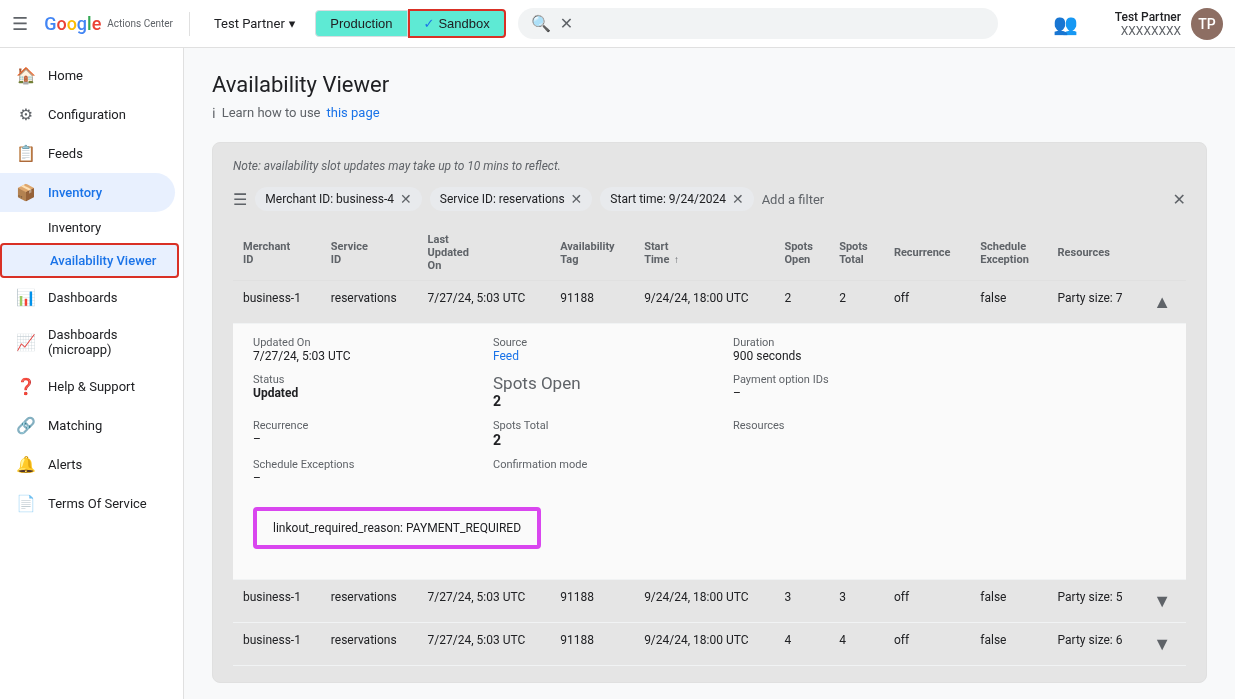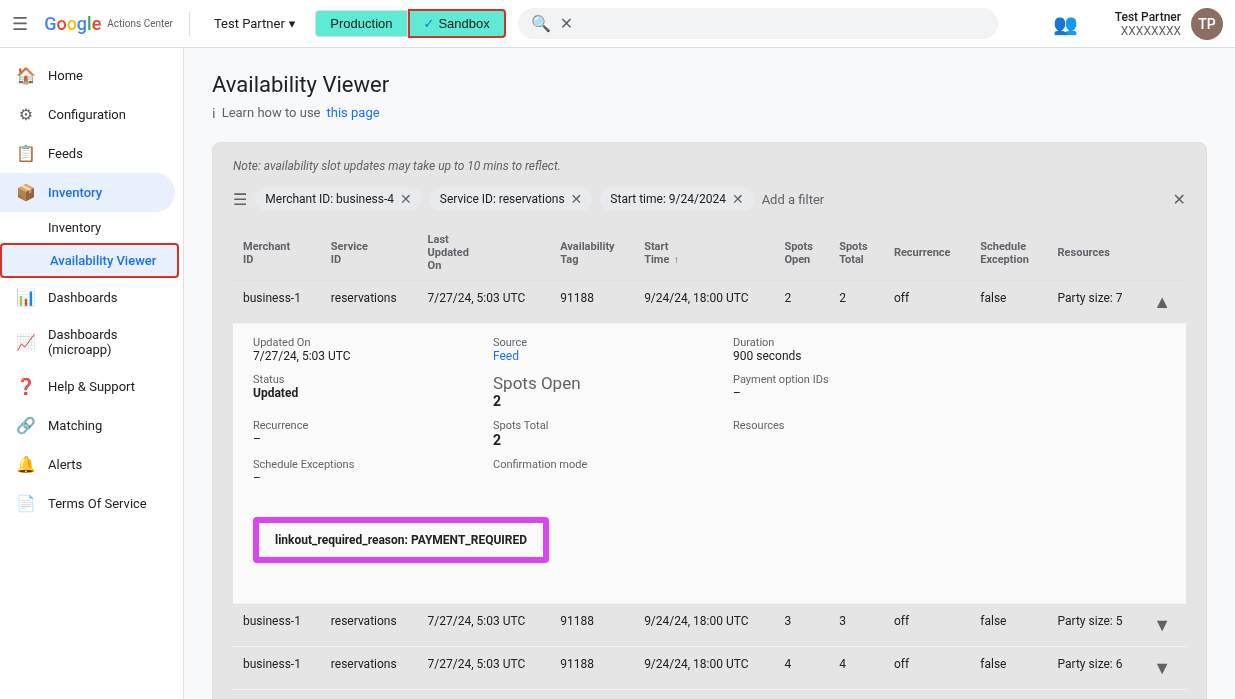--- a/index.html
+++ b/index.html
@@ -68,21 +68,21 @@
 
     
     .table-wrap { overflow-x: auto; }
     table { width: 100%; border-collapse: collapse; font-size: 12px; }
     thead th { font-size: 11px; font-weight: 700; color: #5f6368; text-align: left; padding: 8px 10px; border-bottom: 1px solid #e0e0e0; white-space: nowrap; }
     thead th .sort-icon { font-size: 10px; margin-left: 2px; }
     tbody td { padding: 10px 10px; border-bottom: 1px solid #f1f3f4; color: #202124; vertical-align: top; font-size: 12px; }
     .expand-btn { cursor: pointer; color: #5f6368; font-size: 18px; }
 
     
-    .linkout-box { border: 6px solid #d946ef; border-radius: 4px; padding: 10px 16px; margin: 20px 0; display: inline-block; font-size: 12px; font-weight: 700; color: #202124; }
+    .linkout-box { border: 4px solid #d946ef; border-radius: 4px; padding: 10px 16px; margin: 10px 0; display: inline-block; font-size: 12px; font-weight: 400; color: #202124; }
   </style>
 </head>
 <body>
 
 <div class="topbar">
   <span class="topbar-menu-icon">☰</span>
   <div class="topbar-logo">
     <span class="google-logo">
       <span class="g-blue">G</span><span class="g-red">o</span><span class="g-yellow">o</span><span class="g-blue">g</span><span class="g-green">l</span><span class="g-red">e</span>
     </span>

